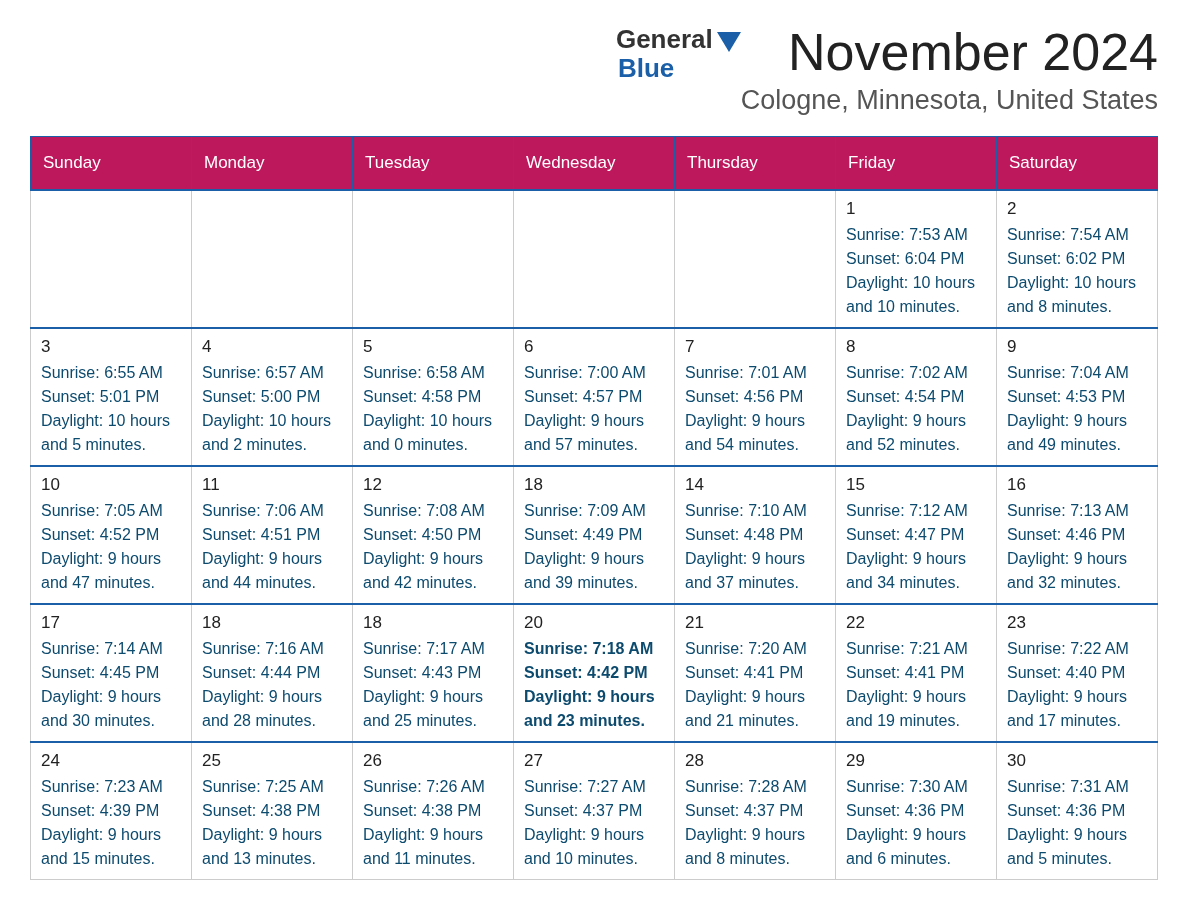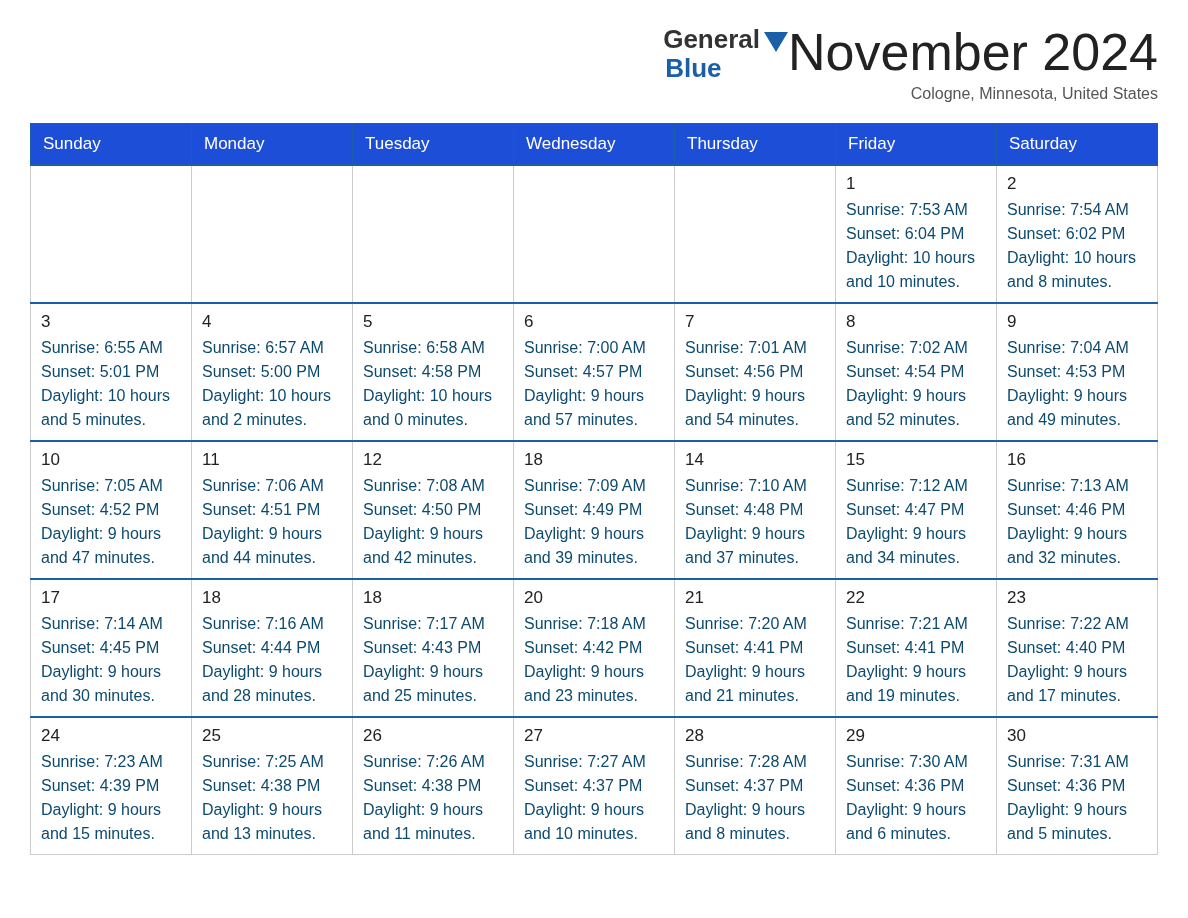--- a/index.html
+++ b/index.html
@@ -49,32 +49,32 @@
     .title-area {
       text-align: right;
     }
     .month-title {
       font-size: 52px;
       font-weight: normal;
       color: #222;
       line-height: 1.1;
     }
     .location {
-      font-size: 16px;
+      font-size: 27px;
       color: #555;
       margin-top: 4px;
     }
     .calendar {
       width: 100%;
       border-collapse: collapse;
     }
     .calendar th {
-      background-color: #1d4ed8;
+      background-color: #be185d;
       color: #ffffff;
-      padding: 10px 12px;
+      padding: 16px 12px;
       text-align: left;
       font-size: 17px;
       font-weight: normal;
       border: 1px solid #1a5fa8;
     }
     .calendar td {
       vertical-align: top;
       padding: 8px 10px;
       border: 1px solid #ccc;
       width: calc(100% / 7);
@@ -269,21 +269,21 @@
         </td>
         <td>
           <div class="day-num">18</div>
           <div class="day-info" style="white-space: pre-line;">Sunrise: 7:17 AM
 Sunset: 4:43 PM
 Daylight: 9 hours
 and 25 minutes.</div>
         </td>
         <td>
           <div class="day-num">20</div>
-          <div class="day-info" style="white-space: pre-line;">Sunrise: 7:18 AM
+          <div class="day-info" style="white-space: pre-line; font-weight: bold;">Sunrise: 7:18 AM
 Sunset: 4:42 PM
 Daylight: 9 hours
 and 23 minutes.</div>
         </td>
         <td>
           <div class="day-num">21</div>
           <div class="day-info" style="white-space: pre-line;">Sunrise: 7:20 AM
 Sunset: 4:41 PM
 Daylight: 9 hours
 and 21 minutes.</div>

